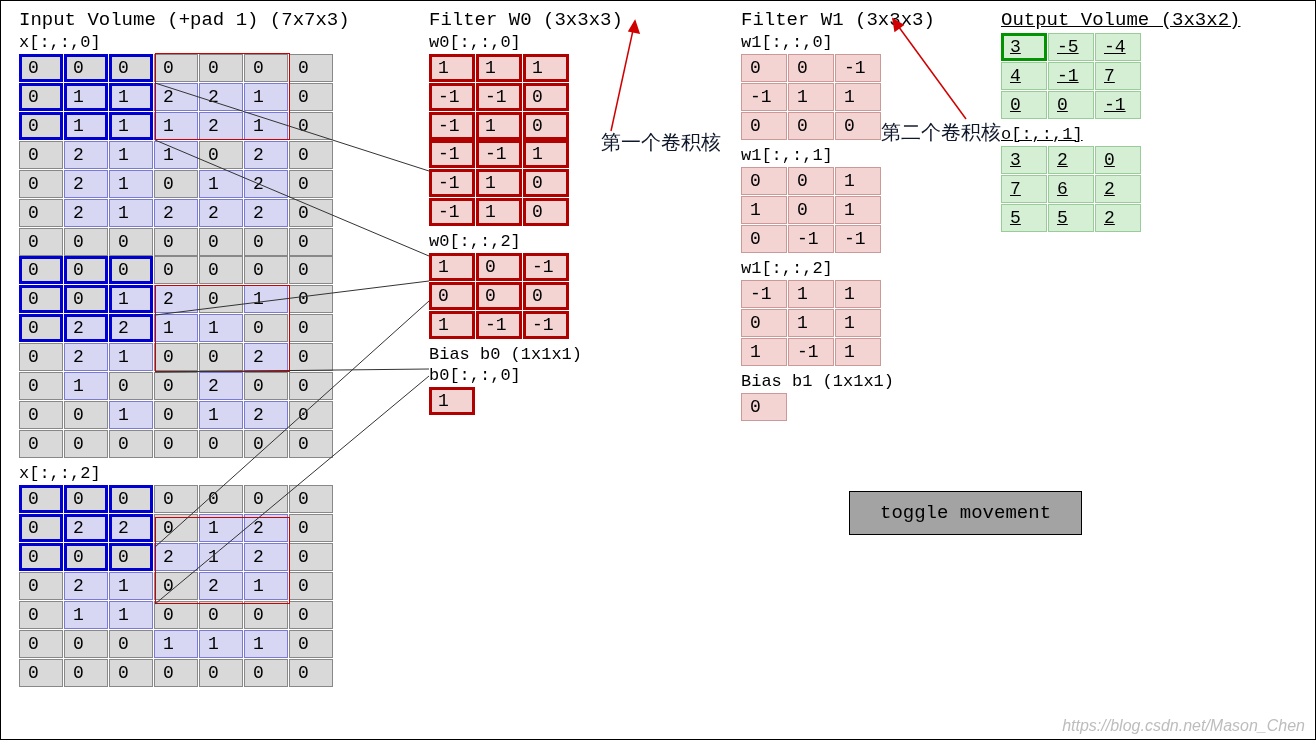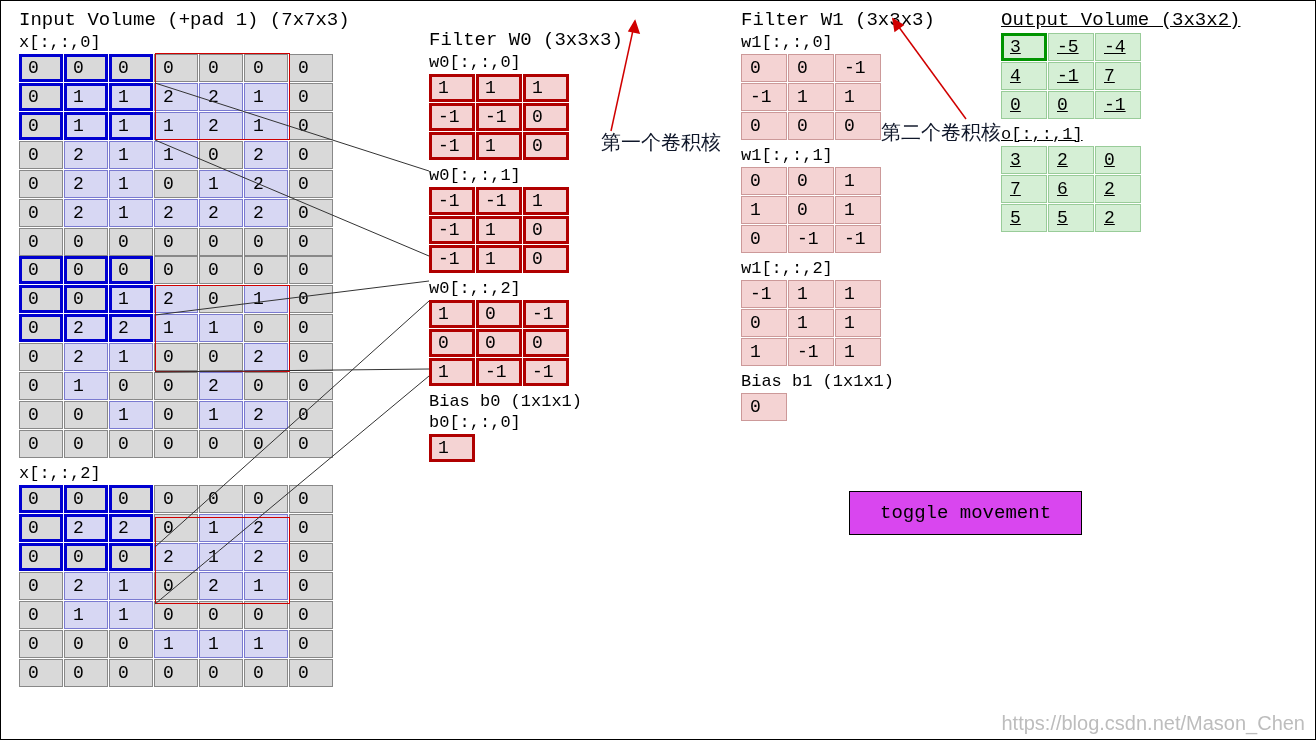--- a/index.html
+++ b/index.html
@@ -14,24 +14,24 @@
   .cell.small { width:46px; height:28px; }
   .zero { background:#d9d9d9; }
   .nz   { background:#d7d7f3; border-color:#7a7ad0; }
   .fcell{ background:#f4d3d3; border-color:#c99; }
   .ocell{ background:#d5efd5; border-color:#9c9; }
   .hl-blue  { outline:3px solid #0000d0; outline-offset:-3px; }
   .hl-red   { outline:3px solid #b00000; outline-offset:-3px; }
   .hl-green { outline:3px solid #009400; outline-offset:-3px; }
   .redbox { position:absolute; border:1px solid #d00000; pointer-events:none; box-sizing:border-box; }
   .ann { position:absolute; font-size:20px; color:#0f172a; white-space:nowrap; }
-  .btn { position:absolute; border:1px solid #000; background:#d946ef; padding:10px 30px;
+  .btn { position:absolute; border:1px solid #000; background:#a3a3a3; padding:10px 30px;
          font-family:"Courier New",monospace; font-size:19px; cursor:pointer; }
-  .watermark { position:absolute; right:10px; bottom:4px; font-size:20px;
-               color:#bdbdbd; font-family:Arial,sans-serif; }
+  .watermark { position:absolute; right:10px; bottom:4px; font-size:16px;
+               color:#bdbdbd; font-family:Arial,sans-serif; font-style:italic; }
   svg.lines { position:absolute; left:0; top:0; pointer-events:none; }
 </style>
 </head>
 <body>
 
 <div class="frame">
 
   <div class="col" style="left:18px;">
     <div class="title">Input Volume (+pad 1) (7x7x3)</div>
     <div class="slicelbl" style="margin-top:0">x[:,:,0]</div>
@@ -184,35 +184,34 @@
         <div class="cell zero">0</div>
         <div class="cell zero">0</div>
         <div class="cell zero">0</div>
         <div class="cell zero">0</div>
         <div class="cell zero">0</div>
         <div class="cell zero">0</div>
         <div class="cell zero">0</div>
       </div>
   </div>
 
-  <div class="col" style="left:428px;margin-top:20px;">
+  <div class="col" style="left:428px;">
     <div class="title">Filter W0 (3x3x3)</div>
     <div class="slicelbl" style="margin-top:0">w0[:,:,0]</div>
     <div id="grid-w00" class="grid" style="grid-template-columns:repeat(3,46px);">
         <div class="cell small fcell hl-red">1</div>
         <div class="cell small fcell hl-red">1</div>
         <div class="cell small fcell hl-red">1</div>
         <div class="cell small fcell hl-red">-1</div>
         <div class="cell small fcell hl-red">-1</div>
         <div class="cell small fcell hl-red">0</div>
         <div class="cell small fcell hl-red">-1</div>
         <div class="cell small fcell hl-red">1</div>
         <div class="cell small fcell hl-red">0</div>
       </div>
-    <div class="slicelbl">w0[:,:,1]</div>
     <div id="grid-w01" class="grid" style="grid-template-columns:repeat(3,46px);">
         <div class="cell small fcell hl-red">-1</div>
         <div class="cell small fcell hl-red">-1</div>
         <div class="cell small fcell hl-red">1</div>
         <div class="cell small fcell hl-red">-1</div>
         <div class="cell small fcell hl-red">1</div>
         <div class="cell small fcell hl-red">0</div>
         <div class="cell small fcell hl-red">-1</div>
         <div class="cell small fcell hl-red">1</div>
         <div class="cell small fcell hl-red">0</div>

